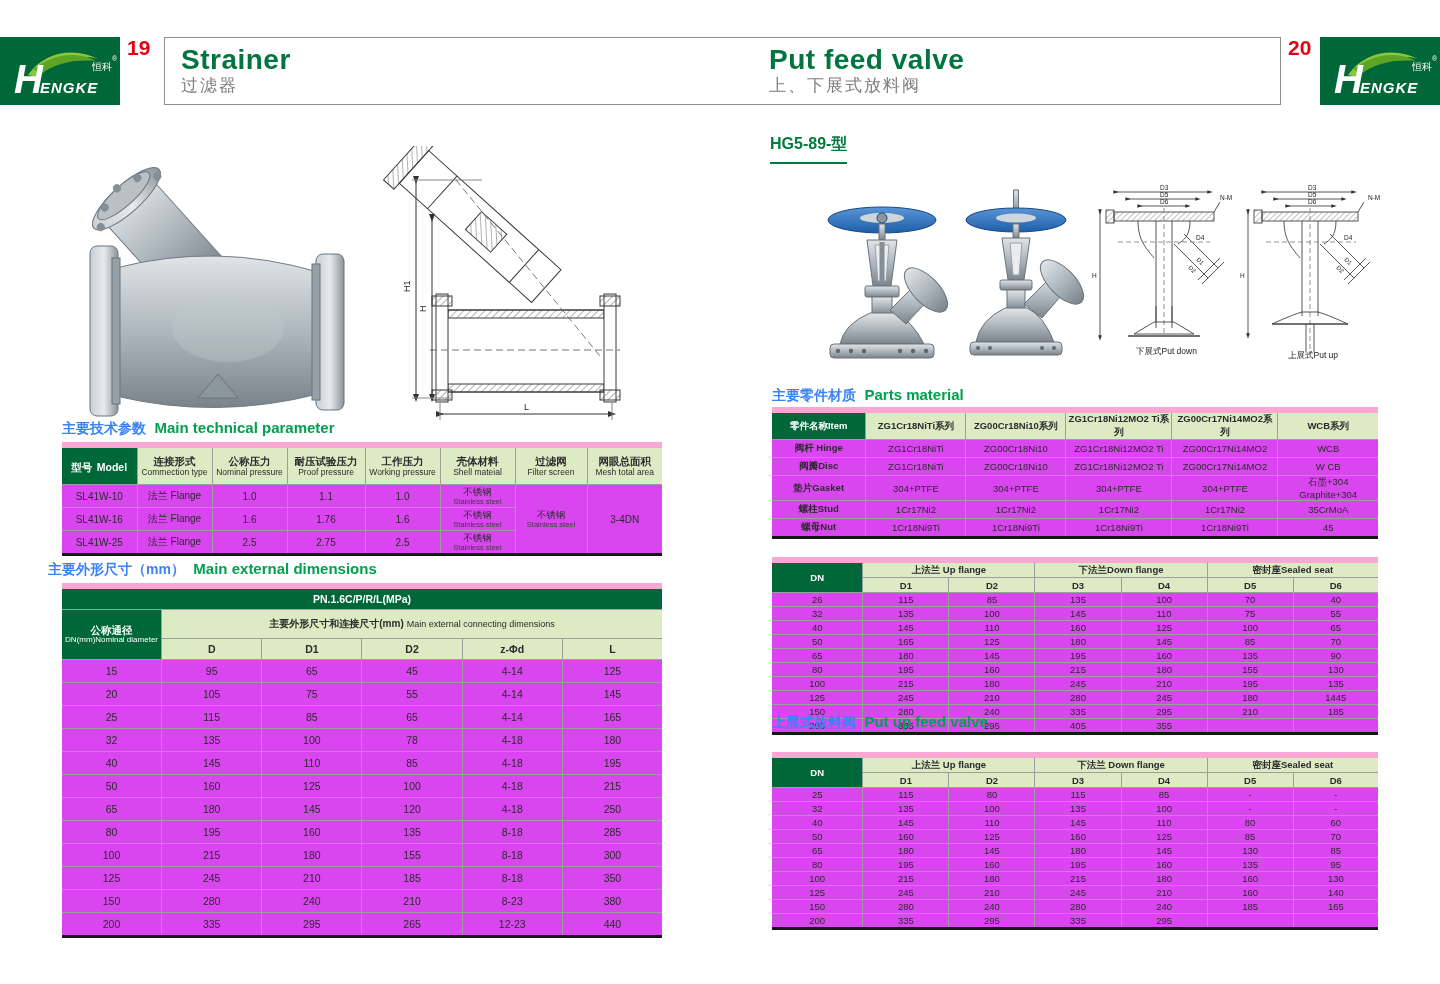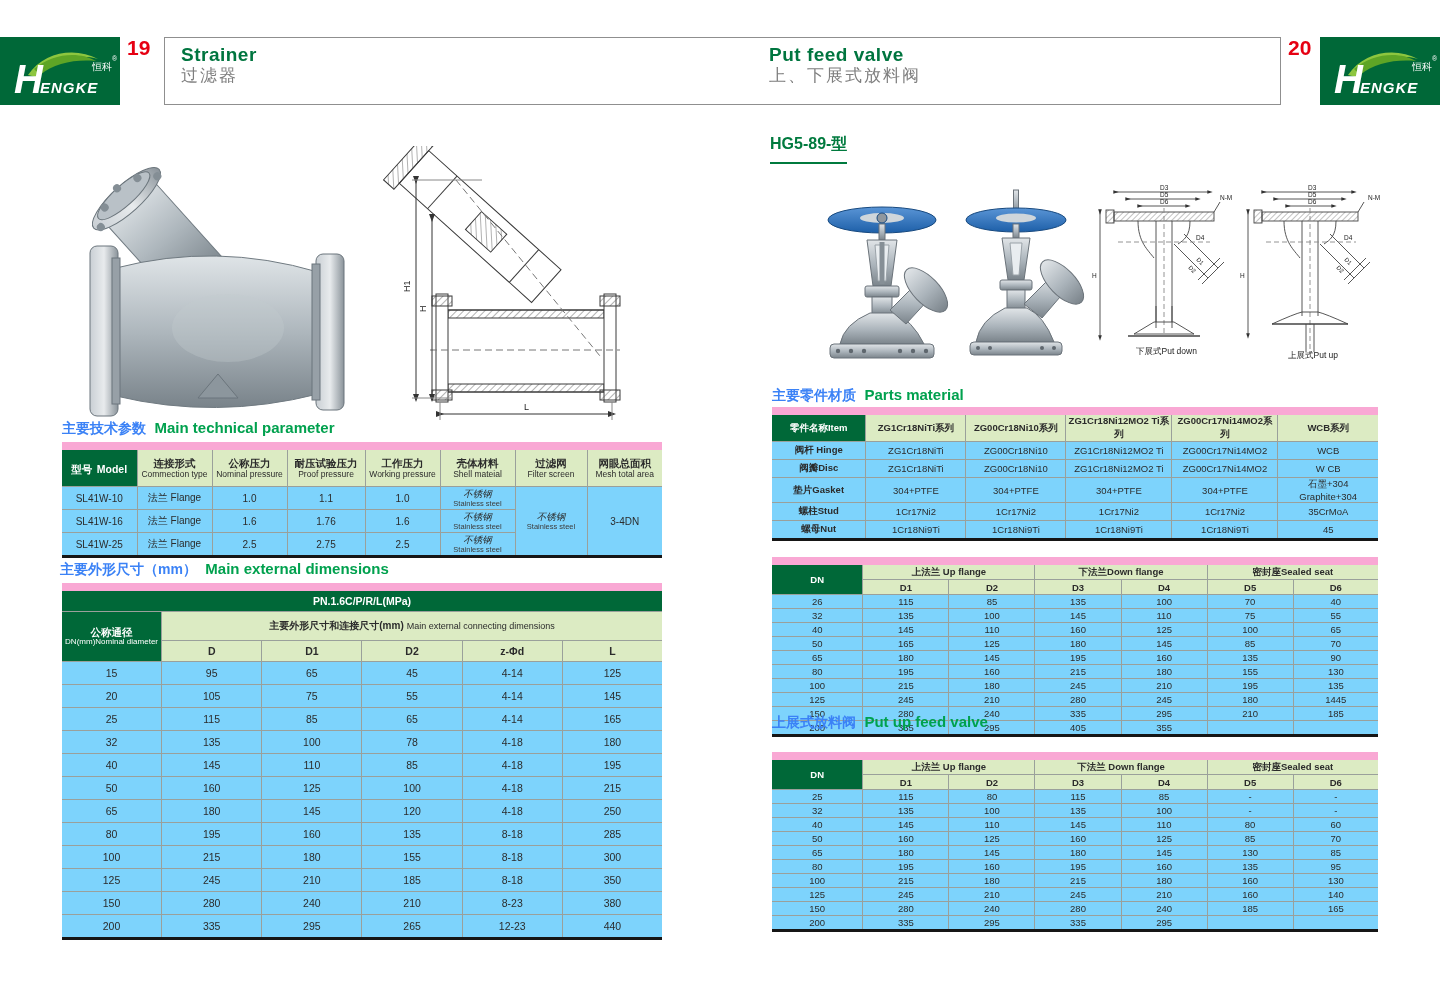--- a/index.html
+++ b/index.html
@@ -5,40 +5,40 @@
   html,body{margin:0;padding:0;background:#e9e9e9;}
   #page{position:relative;width:1440px;height:984px;background:#ffffff;overflow:hidden;
         font-family:"Liberation Sans","DejaVu Sans",sans-serif;color:#222;}
   .abs{position:absolute;}
 
   
   .logo-box{background:#006838;width:120px;height:68px;}
   .page-no{font-size:21px;font-weight:bold;color:#e60012;line-height:1;}
   .title-box{width:1115px;height:66px;border:1px solid #8f8f8f;background:#fff;position:absolute;}
   .title-group{position:absolute;top:7px;}
-  .title-en{font-size:19px;font-weight:800;color:#00753f;line-height:1.1;letter-spacing:.5px;}
+  .title-en{font-size:28px;font-weight:800;color:#00753f;line-height:1.1;letter-spacing:.5px;}
   .title-zh{font-size:17px;color:#7e7e7e;letter-spacing:2px;line-height:1.2;}
 
   
   .sec-title{white-space:nowrap;}
   .sec-title .zh{font-size:14px;font-weight:bold;color:#3b82f6;}
   .sec-title .en{font-size:15px;font-weight:bold;color:#00a14e;margin-left:4px;}
   .hg-label{font-size:16px;font-weight:bold;color:#007a3e;border-bottom:2px solid #007a3e;padding-bottom:7px;}
 
   
   table.tbl{border-collapse:collapse;table-layout:fixed;width:100%;
-            border-top:8px solid #f9a8d4;border-bottom:3px solid #161616;background:#7dd3fc;}
+            border-top:6px solid #f9a8d4;border-bottom:3px solid #161616;background:#d946ef;}
   .tbl th,.tbl td{border:1px solid #9aa09b;text-align:center;vertical-align:middle;padding:0 2px;color:#2b2b2b;overflow:hidden;}
   .tbl tr>*:first-child{border-left:0;}
   .tbl tr>*:last-child{border-right:0;}
   .tbl thead th{background:#dcebc3;font-weight:bold;}
   .tbl th.dark{background:#006838 !important;color:#fff;font-weight:bold;}
   .hd-zh{font-size:10.5px;font-weight:bold;line-height:1.2;}
   .hd-en{font-size:8.5px;font-weight:normal;line-height:1.1;}
-  .cell-zh{font-size:9.5px;line-height:1.15;font-style:italic;}
+  .cell-zh{font-size:9.5px;line-height:1.15;}
   .cell-en{font-size:7.5px;line-height:1.05;color:#3c3c3c;}
 
   .tech thead th{height:36px;}
   .tech tbody td{height:22px;font-size:10px;}
 
   .dims .pn-row th{height:20px;font-size:10.5px;}
   .dims .grp-row th{height:28px;font-size:10px;}
   .dims .sub-row th{height:20px;font-size:10.5px;}
   .dims tbody td{height:22px;font-size:10.5px;}
   .dims th .hd-en{font-size:8px;}
@@ -273,21 +273,21 @@
           <td>2.5</td>
           <td>
               <div class="cell-zh">不锈钢</div>
               <div class="cell-en">Stainless steel</div>
             </td>
         </tr>
       </tbody>
     </table>
   </div>
 
-  <div class="abs sec-title" style="left:60px;top:560px;">
+  <div class="abs sec-title" style="left:48px;top:560px;">
     <span class="zh">主要外形尺寸（mm）</span>
     <span class="en">Main external dimensions</span>
   </div>
 
   <div class="abs" style="left:62px;top:583px;width:600px;">
     <table class="tbl dims">
       <colgroup>
           <col style="width:16.6%">
           <col style="width:16.7%">
           <col style="width:16.7%">

